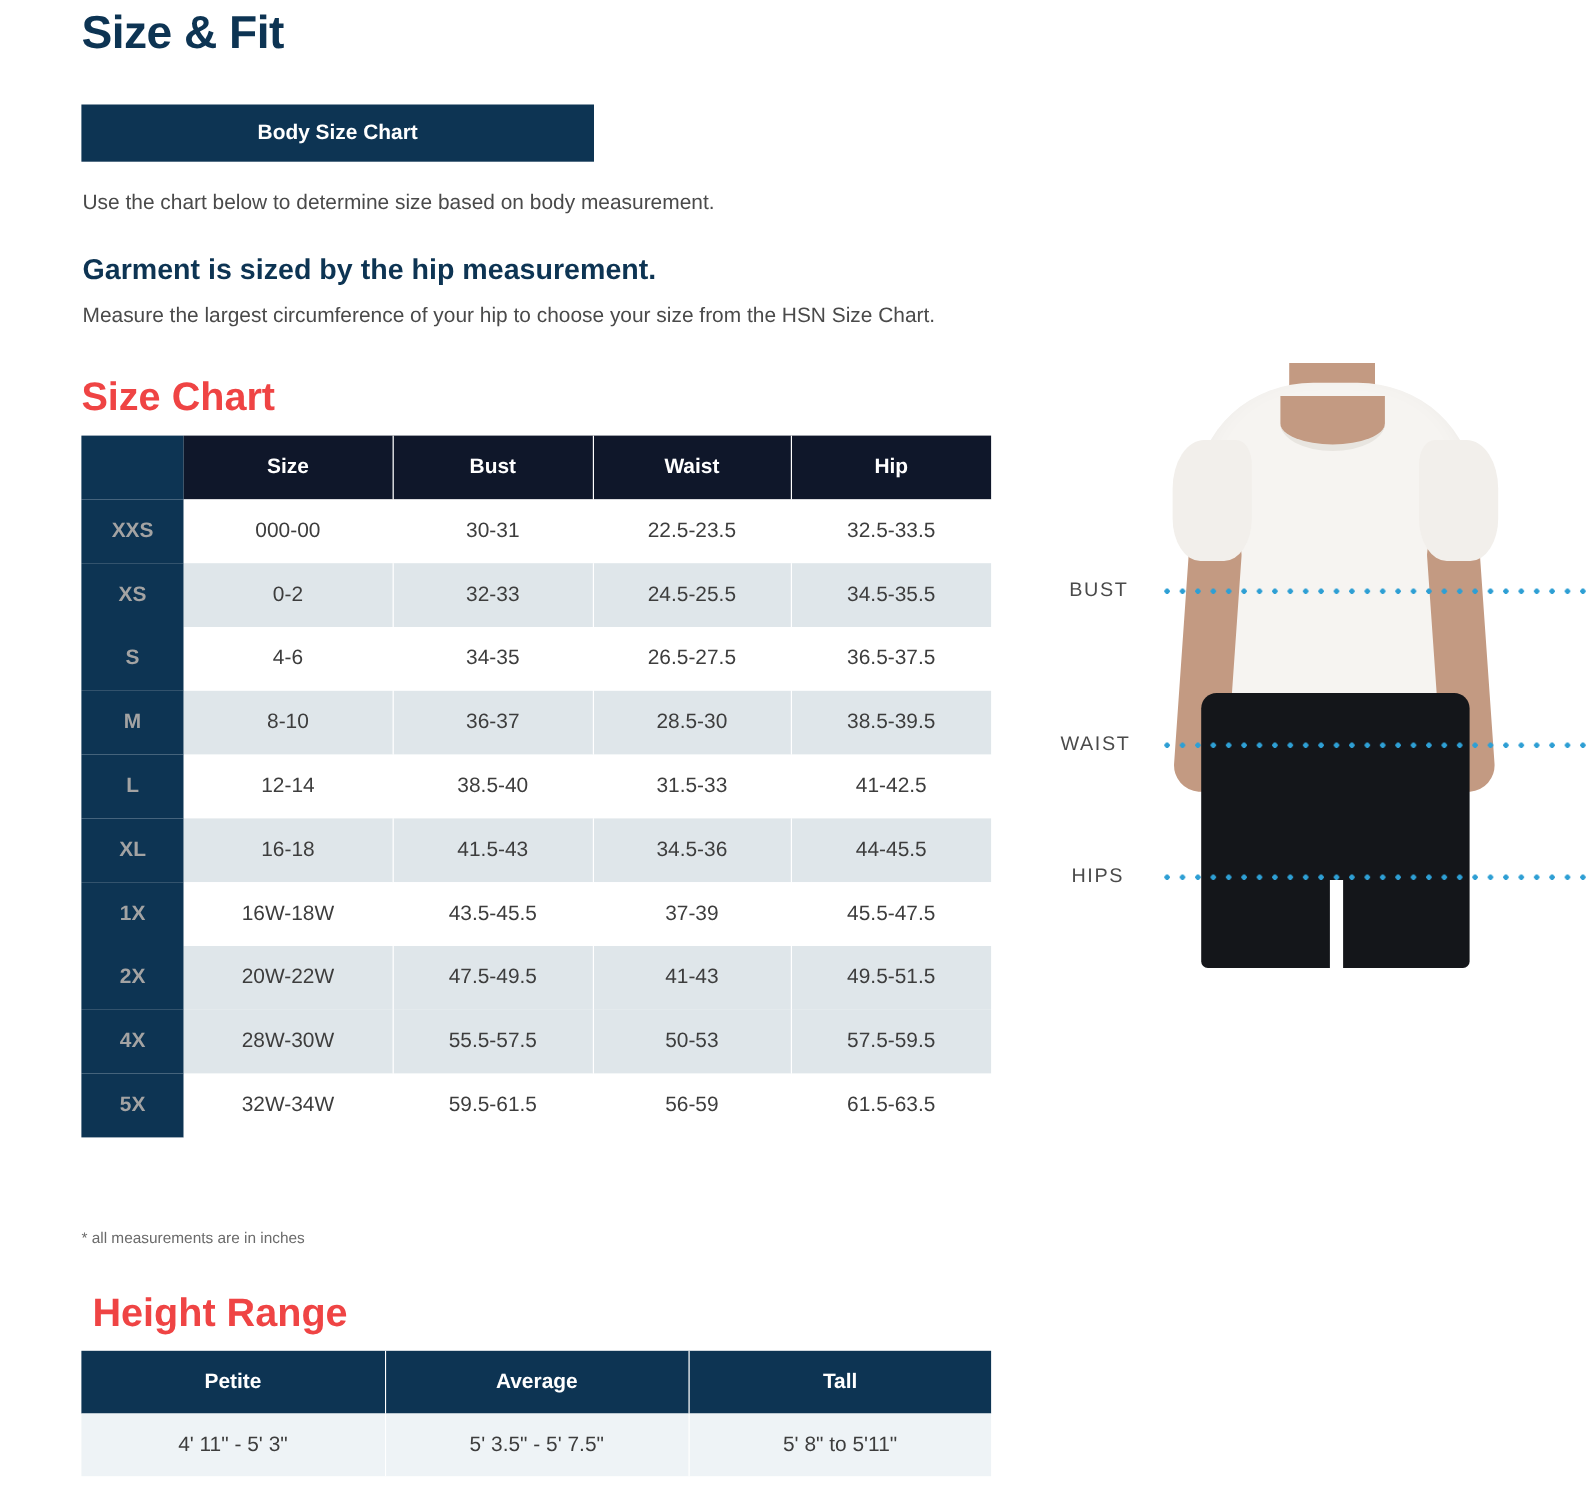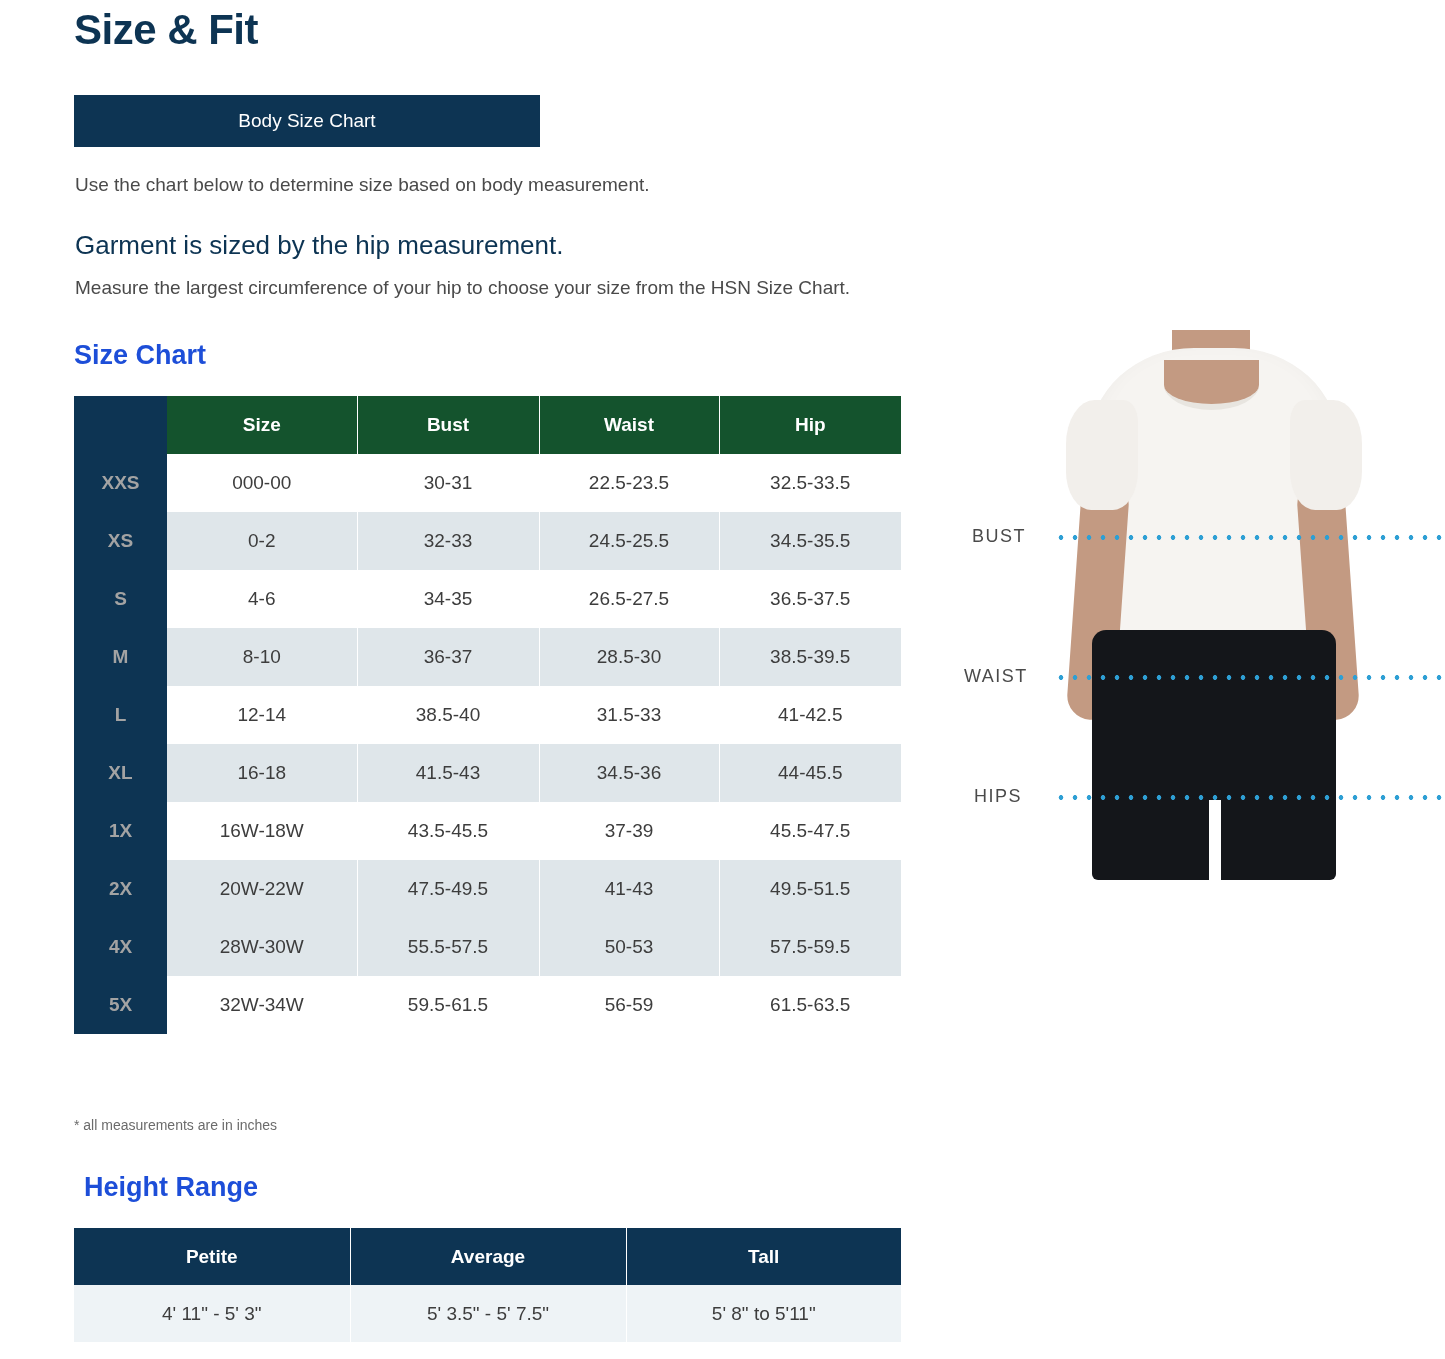--- a/index.html
+++ b/index.html
@@ -33,52 +33,52 @@
   }
   .chart-tab {
     position: absolute;
     left: 30px;
     top: 95px;
     width: 466px;
     height: 52px;
     background: #0d3453;
     color: #ffffff;
     font-size: 19px;
-    font-weight: normal;
+    font-weight: bold;
     display: flex;
     align-items: center;
     justify-content: center;
   }
   .intro-line {
     position: absolute;
     left: 31px;
     top: 174px;
     font-size: 19px;
     color: #4a4a4a;
   }
   .sized-by {
     position: absolute;
     left: 31px;
     top: 230px;
     font-size: 26px;
-    font-weight: normal;
+    font-weight: bold;
     color: #0d3453;
   }
   .measure-line {
     position: absolute;
     left: 31px;
     top: 277px;
     font-size: 19px;
     color: #4a4a4a;
   }
   .section-head {
     position: absolute;
-    font-size: 27px;
-    font-weight: bold;
-    color: #1d4ed8;
+    font-size: 36px;
+    font-weight: bold;
+    color: #ef4444;
   }
   .size-chart-head { left: 30px; top: 340px; }
   .height-head { left: 40px; top: 1172px; }
 
   table.size-table {
     position: absolute;
     left: 30px;
     top: 396px;
     border-collapse: collapse;
     width: 827px;
@@ -86,21 +86,21 @@
   }
   table.size-table th, table.size-table td {
     height: 58px;
     text-align: center;
     font-size: 19px;
     color: #3d3d3d;
     border: 0;
     padding: 0;
   }
   table.size-table thead th {
-    background: #14532d;
+    background: #0f172a;
     color: #ffffff;
     font-weight: bold;
     font-size: 19px;
   }
   table.size-table thead th.corner {
     background: #0d3453;
   }
   table.size-table td.rowlabel {
     background: #0d3453;
     color: #a3a3a3;

